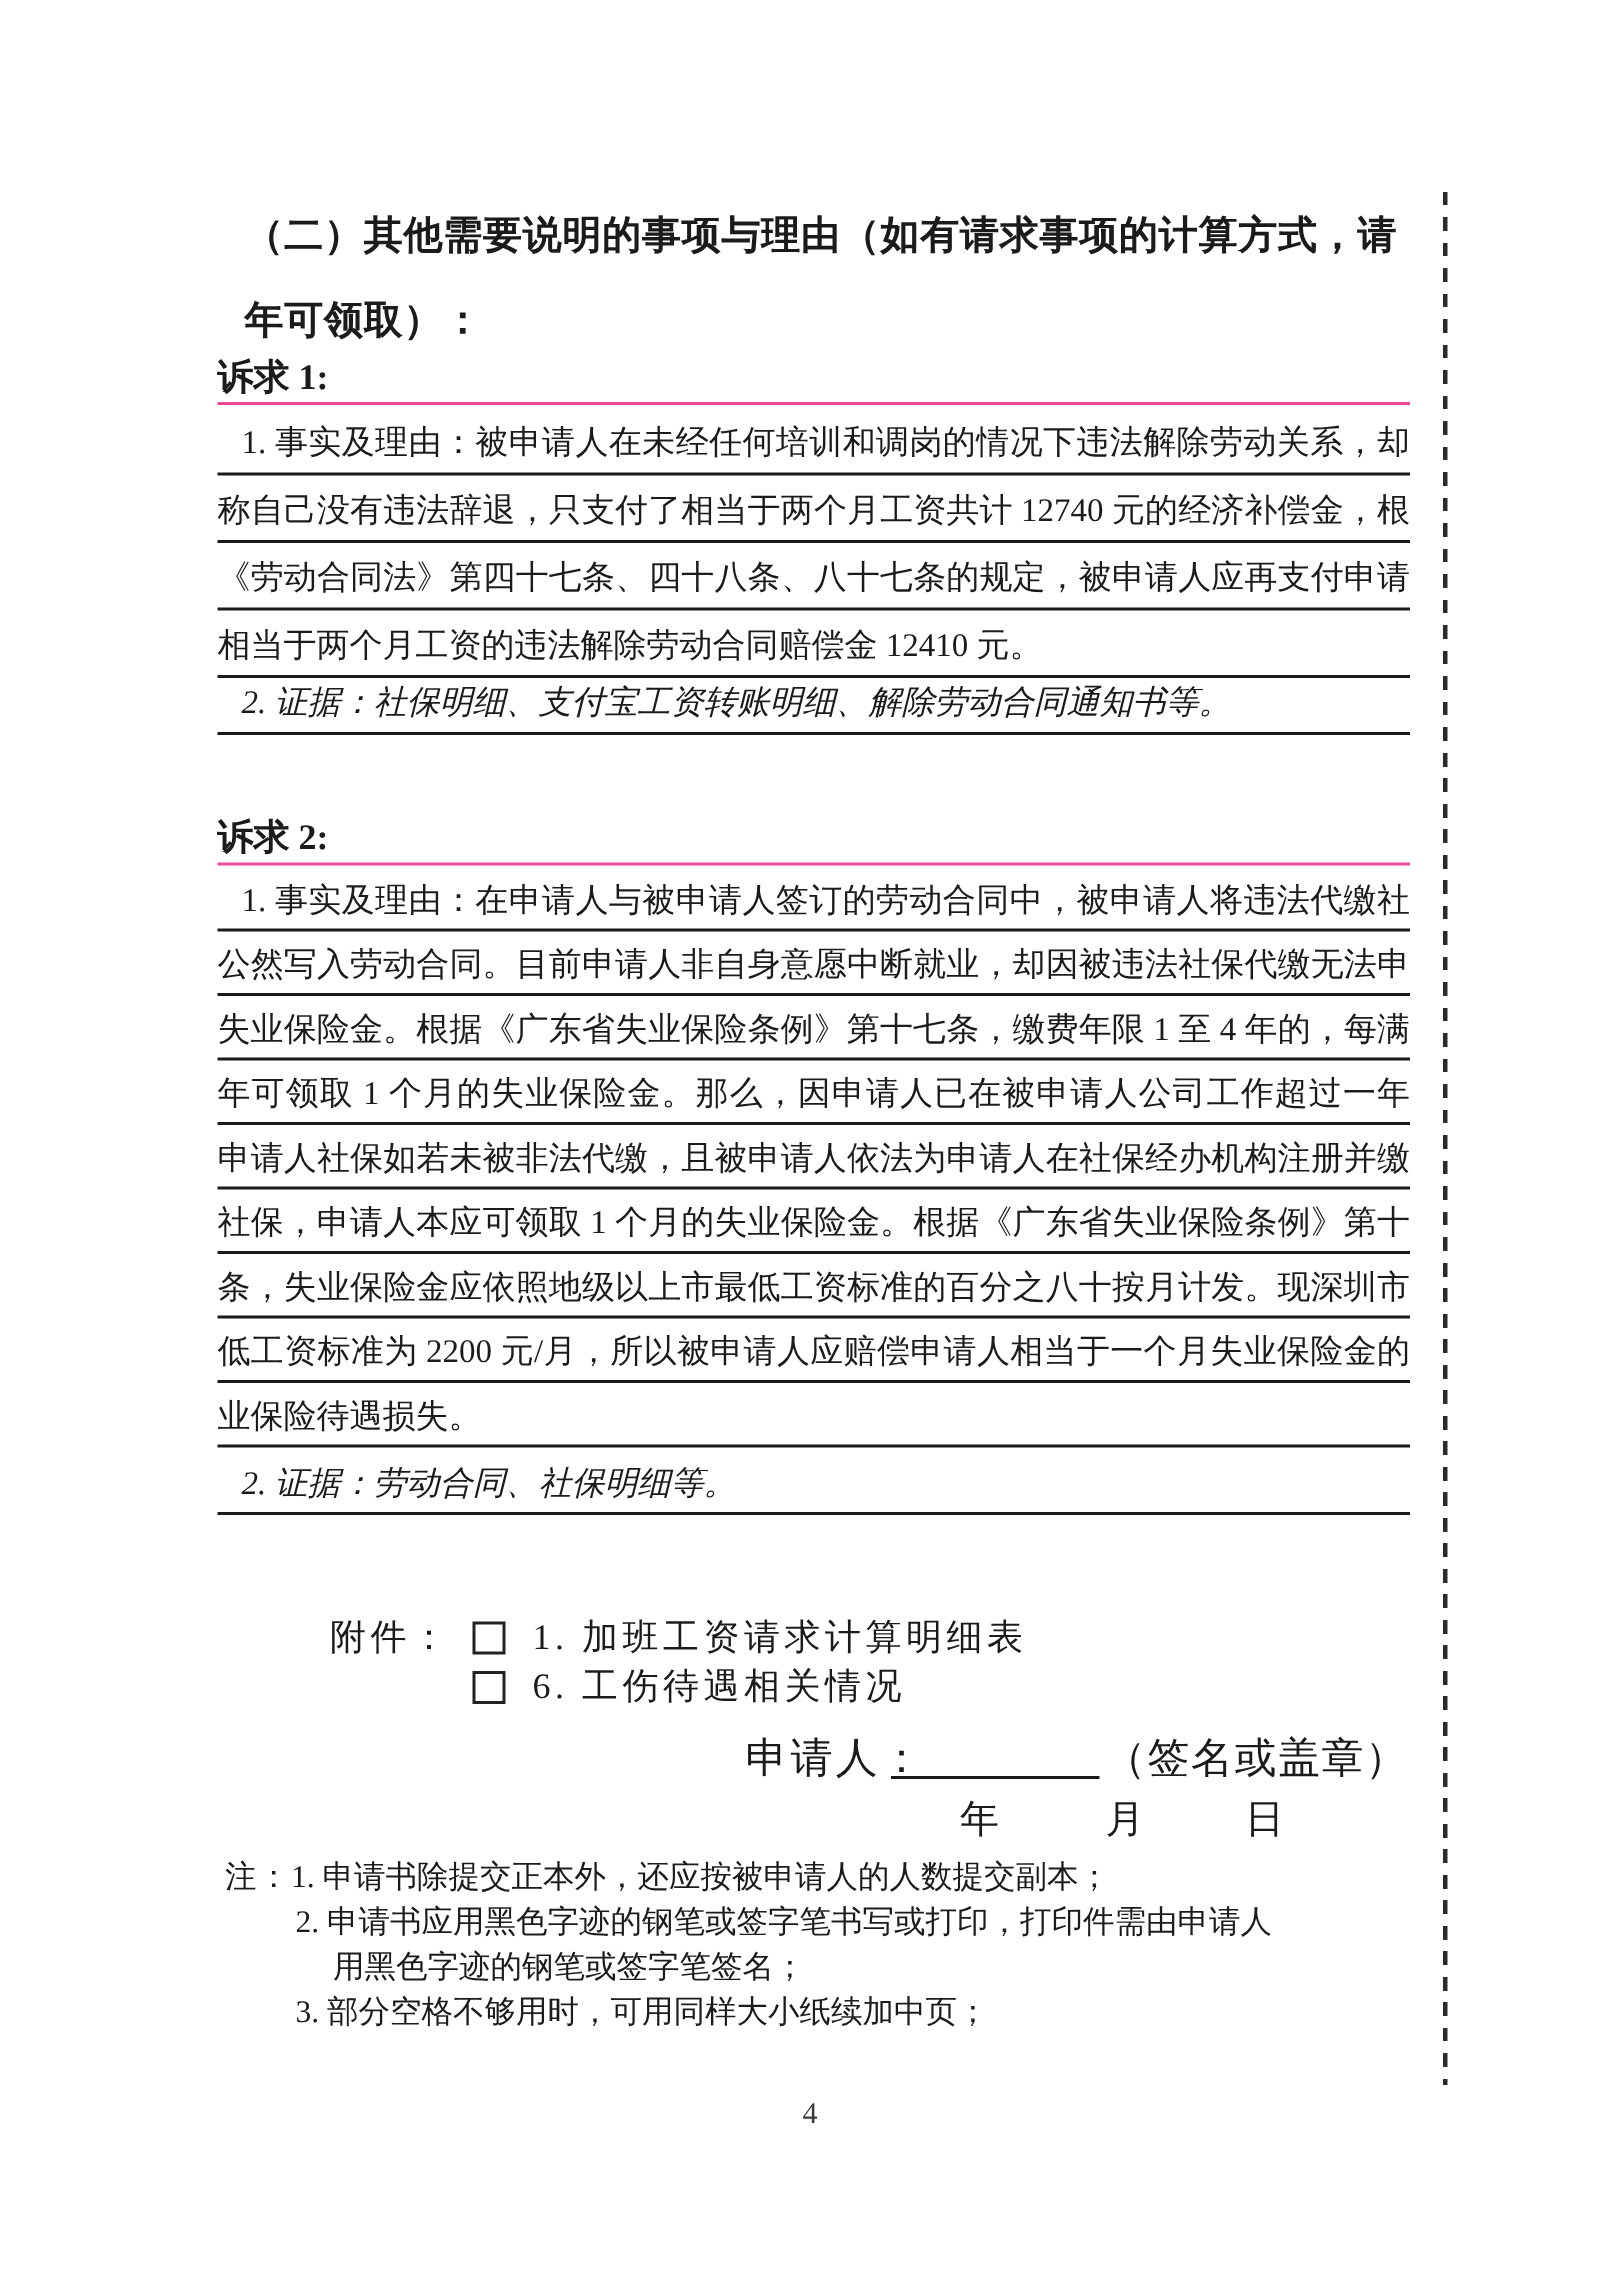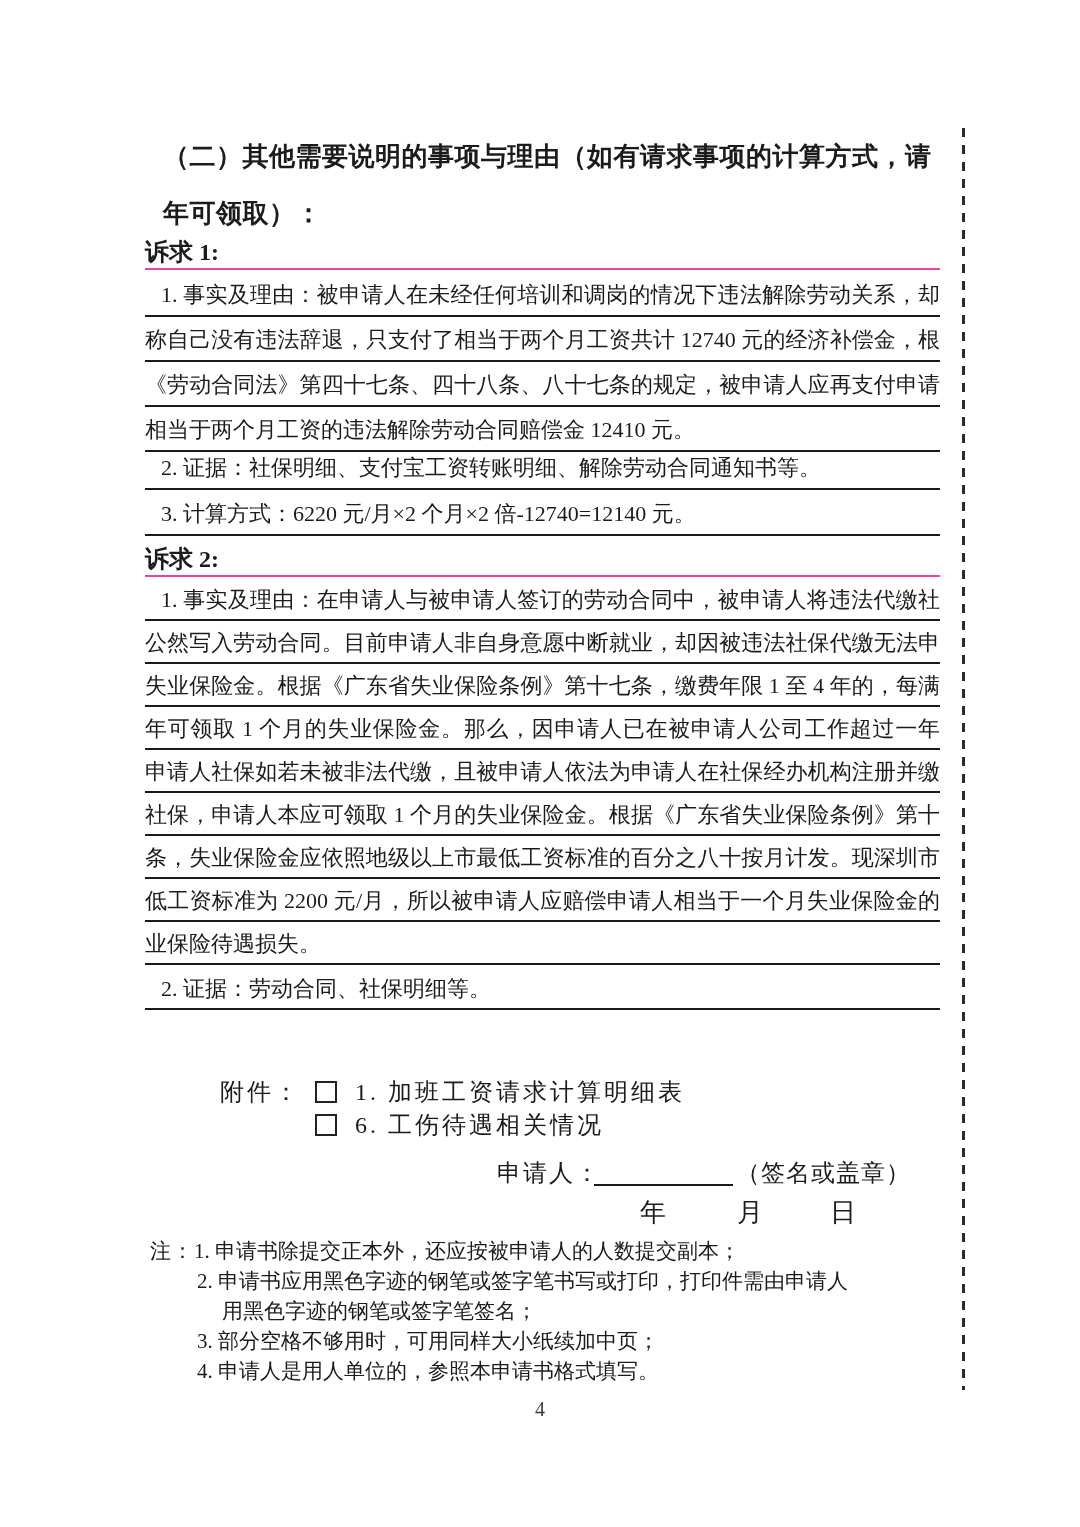--- a/index.html
+++ b/index.html
@@ -48,38 +48,39 @@
     font-size: 22px;
     border-bottom: 2px solid #1a1a1a;
     overflow: hidden;
   }
   .t43 .pline { height: 43px; line-height: 43px; }
   .single {
     height: 44px; line-height: 44px;
     font-size: 22px;
     border-bottom: 2px solid #1a1a1a;
     padding-left: 16px;
+    font-style: italic;
   }
   .indent { padding-left: 16px; }
   .fill { text-align: justify; text-align-last: justify; }
 
   
   .attachments { top: 1056px; margin-top: 20px; }
   .att-row { position: relative; height: 33px; font-size: 24px; letter-spacing: 3px; }
   .att-label { position: absolute; left: 75px; top: 0; line-height: 33px; }
   .checkbox {
     position: absolute; left: 170px; top: 5px;
     width: 22px; height: 22px;
     border: 2.5px solid #222222;
     background: #ffffff;
   }
   .att-text { position: absolute; left: 210px; top: 0; line-height: 33px; }
 
   
-  .sig-row { top: 1153px; height: 40px; font-size: 24px; }
+  .sig-row { top: 1153px; height: 40px; font-size: 28px; }
   .sig-label { position: absolute; left: 352px; line-height: 40px; letter-spacing: 2px; }
   .sig-blank {
     position: absolute; left: 449px; top: 0;
     width: 139px; height: 33px;
     border-bottom: 2.5px solid #1a1a1a;
   }
   .sig-note { position: absolute; left: 591px; line-height: 40px; letter-spacing: 1px; }
 
   
   .date-row { top: 1196px; height: 34px; font-size: 26px; }
@@ -119,21 +120,20 @@
     <div class="abs claim-label" style="top:234px">诉求 1:</div>
 
     <div class="abs" style="top:272px">
       <div class="pline indent fill">1. 事实及理由：被申请人在未经任何培训和调岗的情况下违法解除劳动关系，却坚</div>
       <div class="pline fill">称自己没有违法辞退，只支付了相当于两个月工资共计 12740 元的经济补偿金，根据</div>
       <div class="pline fill">《劳动合同法》第四十七条、四十八条、八十七条的规定，被申请人应再支付申请人</div>
       <div class="pline">相当于两个月工资的违法解除劳动合同赔偿金 12410 元。</div>
     </div>
 
     <div class="abs single" style="top:446px">2. 证据：社保明细、支付宝工资转账明细、解除劳动合同通知书等。</div>
-    <div class="abs single" style="top:492px">3. 计算方式：6220 元/月×2 个月×2 倍-12740=12140 元。</div>
 
     <div class="abs claim-label" style="top:541px">诉求 2:</div>
 
     <div class="abs t43" style="top:578px">
       <div class="pline indent fill">1. 事实及理由：在申请人与被申请人签订的劳动合同中，被申请人将违法代缴社保</div>
       <div class="pline fill">公然写入劳动合同。目前申请人非自身意愿中断就业，却因被违法社保代缴无法申领</div>
       <div class="pline fill">失业保险金。根据《广东省失业保险条例》第十七条，缴费年限 1 至 4 年的，每满一</div>
       <div class="pline fill">年可领取 1 个月的失业保险金。那么，因申请人已在被申请人公司工作超过一年半，</div>
       <div class="pline fill">申请人社保如若未被非法代缴，且被申请人依法为申请人在社保经办机构注册并缴纳</div>
       <div class="pline fill">社保，申请人本应可领取 1 个月的失业保险金。根据《广东省失业保险条例》第十九</div>
@@ -166,19 +166,18 @@
       <span class="date-y">年</span>
       <span class="date-m">月</span>
       <span class="date-d">日</span>
     </div>
 
     <div class="abs notes">
       <div class="note-line first"><span class="note-prefix">注：</span><span>1. 申请书除提交正本外，还应按被申请人的人数提交副本；</span></div>
       <div class="note-line num">2. 申请书应用黑色字迹的钢笔或签字笔书写或打印，打印件需由申请人</div>
       <div class="note-line cont">用黑色字迹的钢笔或签字笔签名；</div>
       <div class="note-line num">3. 部分空格不够用时，可用同样大小纸续加中页；</div>
-      <div class="note-line num">4. 申请人是用人单位的，参照本申请书格式填写。</div>
     </div>
 
   </div>
 
   <div class="page-number">4</div>
 </div>
 
 </body></html>

